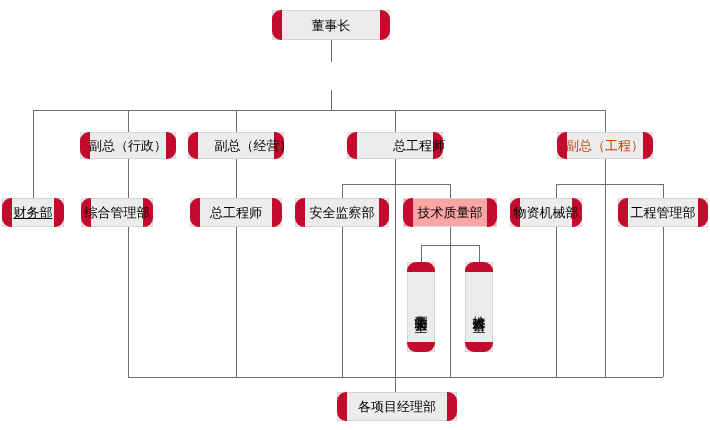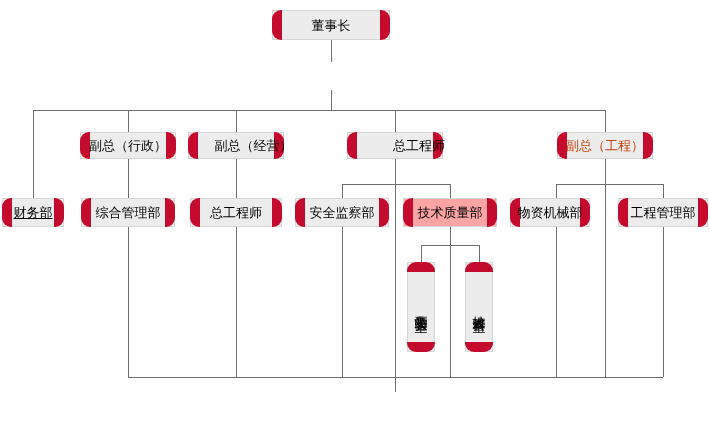--- a/index.html
+++ b/index.html
@@ -84,53 +84,58 @@
     <div class="node h" style="left: 557px; top: 132px; width: 96px; height: 27px; background: rgb(236, 236, 236); border-color: rgb(214, 214, 214);">
       <span class="cap cap-a" style="background: rgb(196, 11, 45);"></span>
       <span class="label" style="color: #c2410c;">副总（工程）</span>
       <span class="cap cap-b" style="background: rgb(196, 11, 45);"></span>
     </div>
     <div class="node h" style="left: 2px; top: 198px; width: 62px; height: 29px; background: rgb(236, 236, 236); border-color: rgb(214, 214, 214);">
       <span class="cap cap-a" style="background: rgb(196, 11, 45);"></span>
       <span class="label" style="color: rgb(0, 0, 0); text-decoration: underline;">财务部</span>
       <span class="cap cap-b" style="background: rgb(196, 11, 45);"></span>
     </div>
-    <div class="node h" style="left: 81px; top: 198px; width: 94px; height: 29px; background: rgb(236, 236, 236); border-color: rgb(214, 214, 214);">
+    <div class="node h" style="left: 81px; top: 198px; width: 72px; height: 29px; background: rgb(236, 236, 236); border-color: rgb(214, 214, 214);">
       <span class="cap cap-a" style="background: rgb(196, 11, 45);"></span>
       <span class="label" style="color: rgb(0, 0, 0);">综合管理部</span>
       <span class="cap cap-b" style="background: rgb(196, 11, 45);"></span>
     </div>
     <div class="node h" style="left: 190px; top: 198px; width: 92px; height: 29px; background: rgb(236, 236, 236); border-color: rgb(214, 214, 214);">
       <span class="cap cap-a" style="background: rgb(196, 11, 45);"></span>
       <span class="label" style="color: rgb(0, 0, 0);">总工程师</span>
       <span class="cap cap-b" style="background: rgb(196, 11, 45);"></span>
     </div>
     <div class="node h" style="left: 295px; top: 198px; width: 94px; height: 29px; background: rgb(236, 236, 236); border-color: rgb(214, 214, 214);">
       <span class="cap cap-a" style="background: rgb(196, 11, 45);"></span>
       <span class="label" style="color: rgb(0, 0, 0);">安全监察部</span>
       <span class="cap cap-b" style="background: rgb(196, 11, 45);"></span>
     </div>
     <div class="node h" style="left: 403px; top: 198px; width: 94px; height: 29px; background: #fca5a5; border-color: rgb(214, 214, 214);">
       <span class="cap cap-a" style="background: rgb(196, 11, 45);"></span>
       <span class="label" style="color: rgb(0, 0, 0);">技术质量部</span>
       <span class="cap cap-b" style="background: rgb(196, 11, 45);"></span>
     </div>
-    <div class="node h" style="left: 510px; top: 198px; width: 80px; height: 29px; background: rgb(236, 236, 236); border-color: rgb(214, 214, 214);">
+    <div class="node h" style="left: 510px; top: 198px; width: 72px; height: 29px; background: rgb(236, 236, 236); border-color: rgb(214, 214, 214);">
       <span class="cap cap-a" style="background: rgb(196, 11, 45);"></span>
       <span class="label" style="color: rgb(0, 0, 0);">物资机械部</span>
       <span class="cap cap-b" style="background: rgb(196, 11, 45);"></span>
     </div>
     <div class="node h" style="left: 618px; top: 198px; width: 90px; height: 29px; background: rgb(236, 236, 236); border-color: rgb(214, 214, 214);">
       <span class="cap cap-a" style="background: rgb(196, 11, 45);"></span>
       <span class="label" style="color: rgb(0, 0, 0);">工程管理部</span>
       <span class="cap cap-b" style="background: rgb(196, 11, 45);"></span>
     </div>
     <div class="node v" style="left: 407px; top: 262px; width: 28px; height: 90px; background: rgb(236, 236, 236); border-color: rgb(214, 214, 214);">
       <span class="cap cap-a" style="background: rgb(196, 11, 45);"></span>
       <span class="label" style="color: rgb(0, 0, 0);">测量实验室</span>
       <span class="cap cap-b" style="background: rgb(196, 11, 45);"></span>
     </div>
     <div class="node v" style="left: 465px; top: 262px; width: 28px; height: 90px; background: rgb(236, 236, 236); border-color: rgb(214, 214, 214);">
       <span class="cap cap-a" style="background: rgb(196, 11, 45);"></span>
       <span class="label" style="color: rgb(0, 0, 0);">技术资料室</span>
       <span class="cap cap-b" style="background: rgb(196, 11, 45);"></span>
     </div>
+    <div class="node h" style="left: 337px; top: 392px; width: 120px; height: 29px; background: rgb(236, 236, 236); border-color: rgb(214, 214, 214);">
+      <span class="cap cap-a" style="background: rgb(196, 11, 45);"></span>
+      <span class="label" style="color: rgb(0, 0, 0);">各项目经理部</span>
+      <span class="cap cap-b" style="background: rgb(196, 11, 45);"></span>
+    </div>
   </div>
 
 </body></html>

